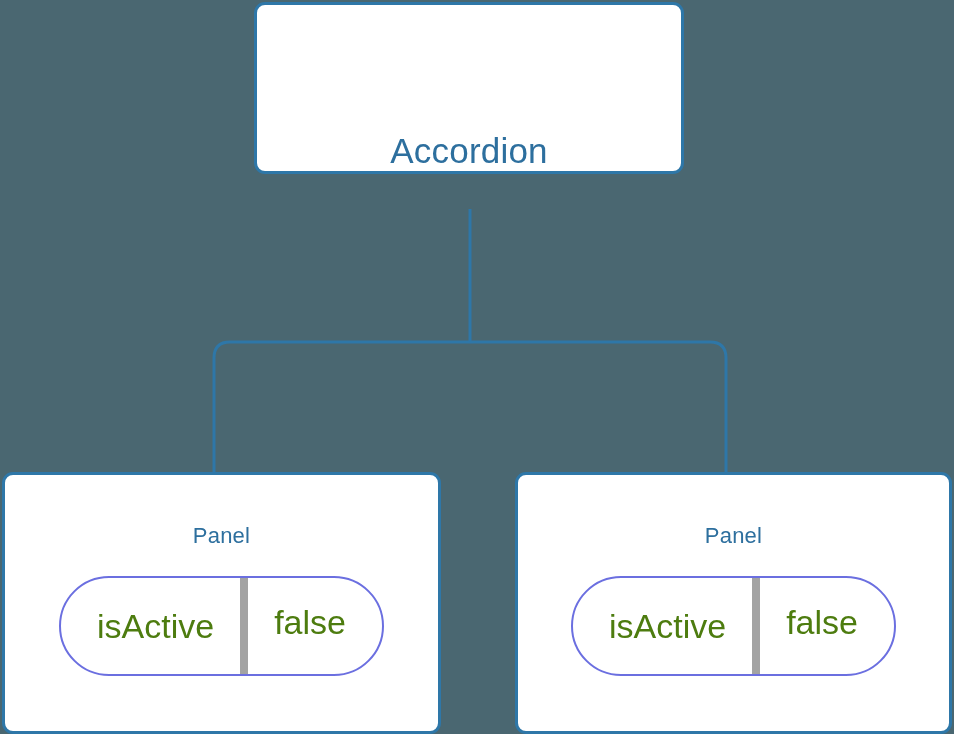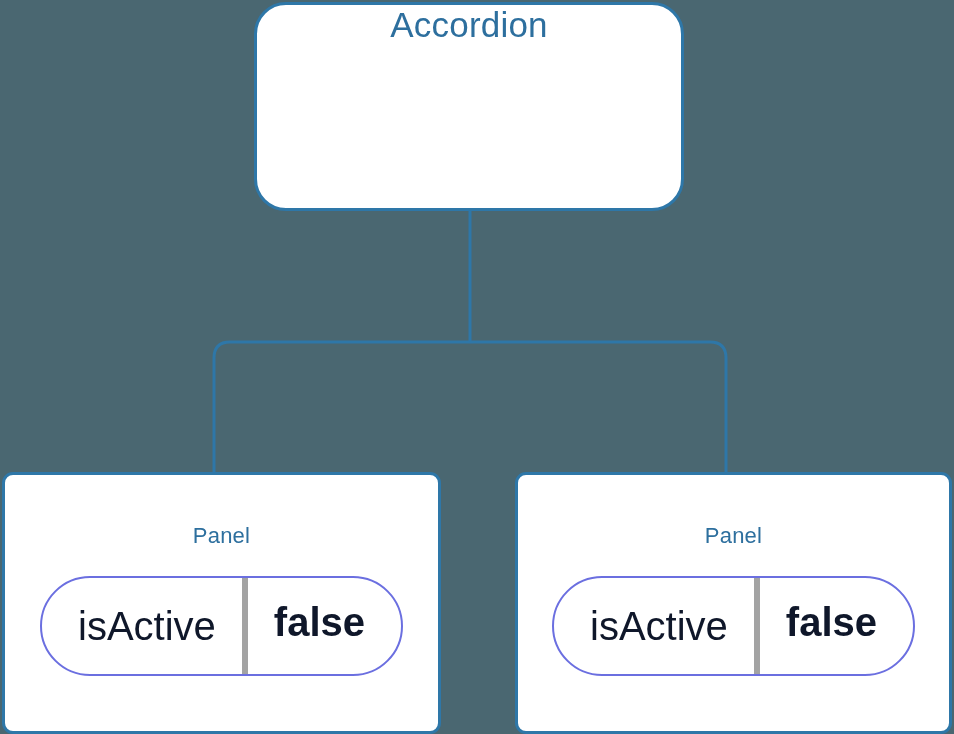--- a/index.html
+++ b/index.html
@@ -51,23 +51,22 @@
     font-weight: 400;
     letter-spacing: 0.2px;
     white-space: nowrap;
   }
 
   
   #node-accordion {
     left: 254px;
     top: 2px;
     width: 430px;
-    height: 209px;
-    justify-content: flex-start;
-    border-radius: 32px;
+    height: 172px;
+    justify-content: flex-end;
   }
   #node-accordion .node-title {
     font-size: 35px;
     line-height: 40px;
   }
 
   
   .node-panel {
     top: 472px;
     height: 262px;
@@ -96,32 +95,31 @@
     border: 2px solid #6b6fe0;
     border-radius: 50px;
     background: #ffffff;
     overflow: hidden;
   }
   .state-key,
   .state-value {
     display: flex;
     align-items: center;
     justify-content: center;
-    color: #0f172a;
-    font-size: 40px;
+    color: #4d7c0f;
+    font-size: 34px;
     line-height: 34px;
     white-space: nowrap;
   }
   .state-key {
     padding: 0 26px 0 36px;
   }
   .state-value {
     padding: 0 36px 9px 26px;
-    border-left: 6px solid #a3a3a3;
-    font-weight: bold;
+    border-left: 8px solid #a3a3a3;
   }
 </style>
 </head>
 <body>
 
 <div id="canvas">
 
   <svg id="connectors" viewBox="0 0 954 734" width="954" height="734" xmlns="http://www.w3.org/2000/svg" fill="none">
 
     <path d="M 470 209 L 470 342" stroke="#2e77a8" stroke-width="3" stroke-linecap="butt"></path>

